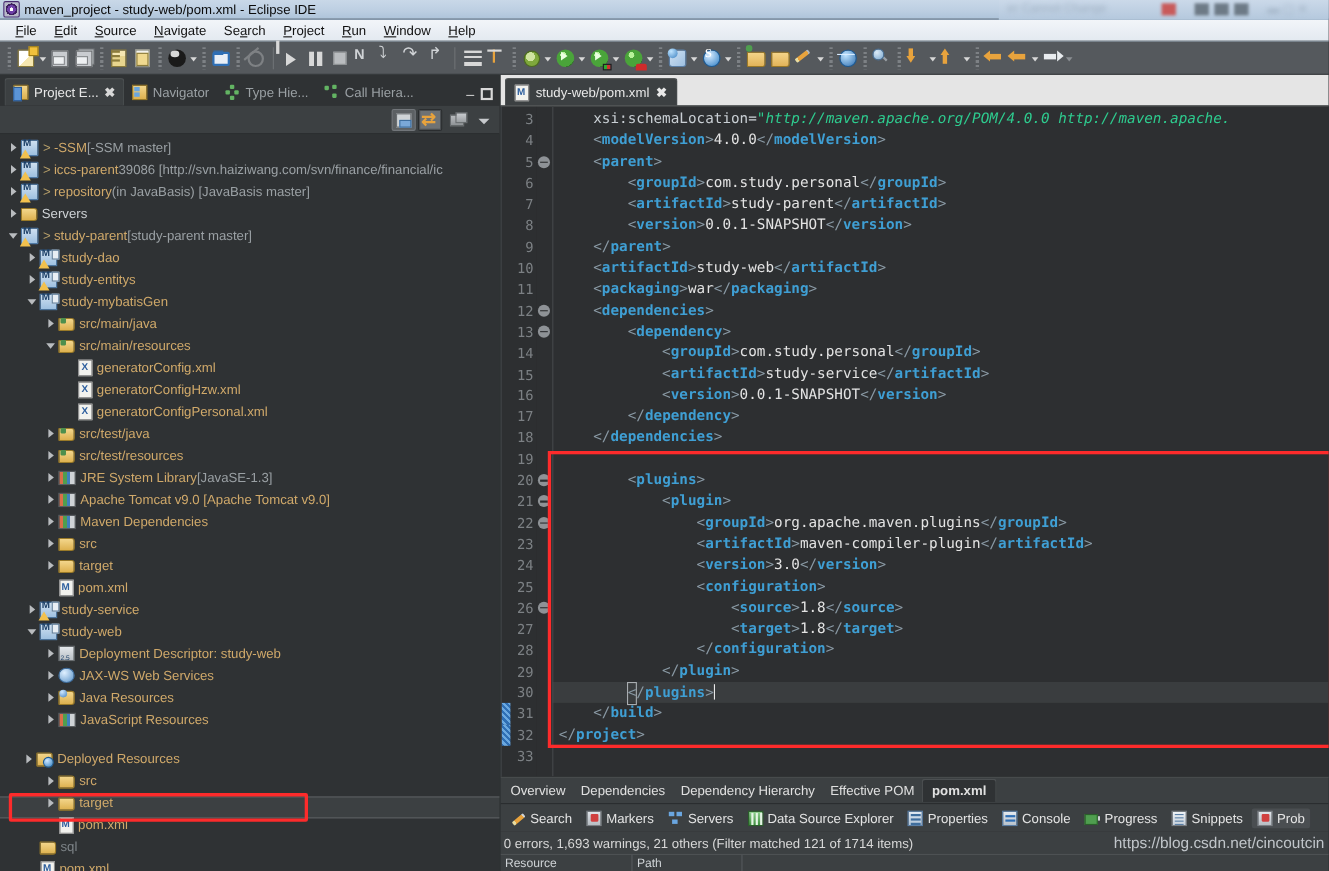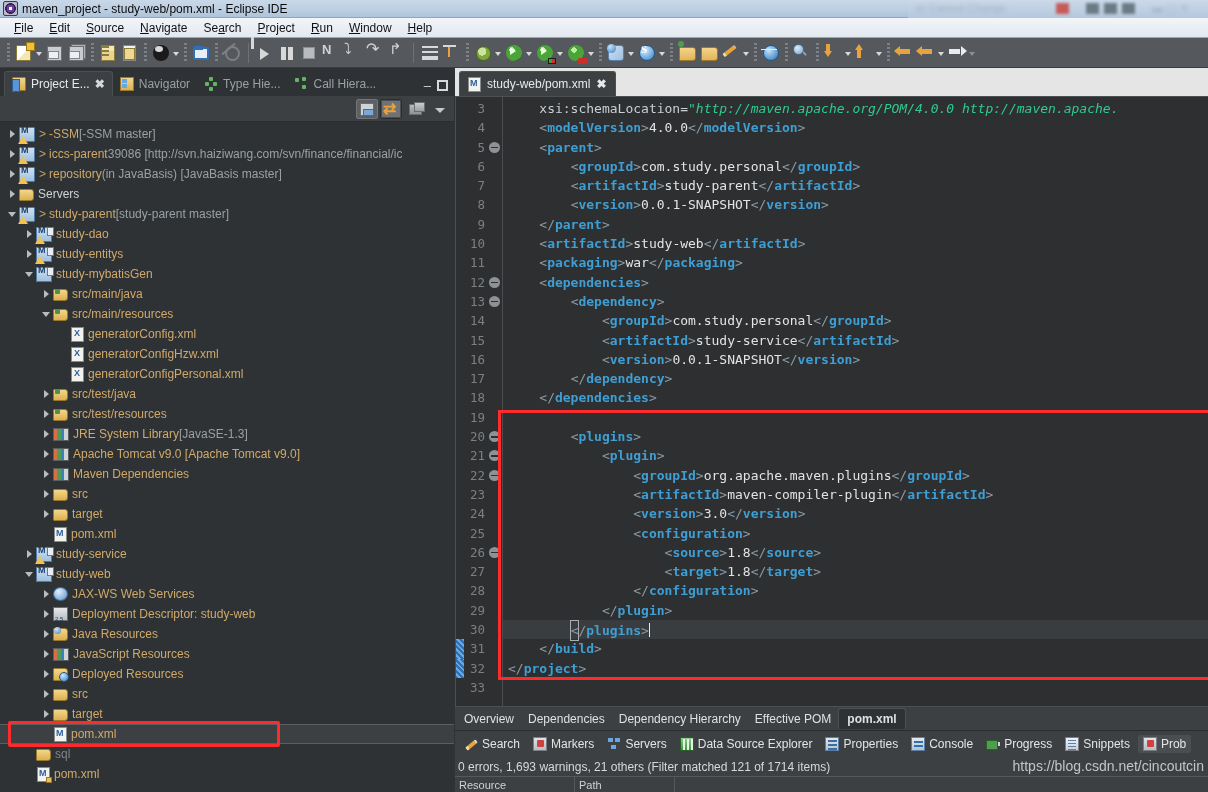--- a/index.html
+++ b/index.html
@@ -676,39 +676,39 @@
         </div>
         <div class="row" style="padding-left: 23px;">
           <span class="arrow open"></span>
           <span class="ti ti-mvnj">
             <span class="j"></span>
           </span>
           <span class="lbl">study-web</span>
         </div>
         <div class="row" style="padding-left: 40px;">
           <span class="arrow closed"></span>
+          <span class="ti ti-dep"></span>
+          <span class="lbl">Deployment Descriptor: study-web</span>
+        </div>
+        <div class="row" style="padding-left: 40px;">
+          <span class="arrow closed"></span>
           <span class="ti ti-jax"></span>
           <span class="lbl">JAX-WS Web Services</span>
         </div>
         <div class="row" style="padding-left: 40px;">
           <span class="arrow closed"></span>
-          <span class="ti ti-dep"></span>
-          <span class="lbl">Deployment Descriptor: study-web</span>
-        </div>
-        <div class="row" style="padding-left: 40px;">
-          <span class="arrow closed"></span>
           <span class="ti ti-jres"></span>
           <span class="lbl">Java Resources</span>
         </div>
         <div class="row" style="padding-left: 40px;">
           <span class="arrow closed"></span>
           <span class="ti ti-lib"></span>
           <span class="lbl">JavaScript Resources</span>
         </div>
-        <div class="row" style="padding-left: 40px;">
+        <div class="row" style="padding-left: 20px; margin-top: 16px;">
           <span class="arrow closed"></span>
           <span class="ti ti-deployed"></span>
           <span class="lbl">Deployed Resources</span>
         </div>
         <div class="row" style="padding-left: 40px;">
           <span class="arrow closed"></span>
           <span class="ti ti-folder"></span>
           <span class="lbl">src</span>
         </div>
         <div class="row" style="padding-left: 40px;">

